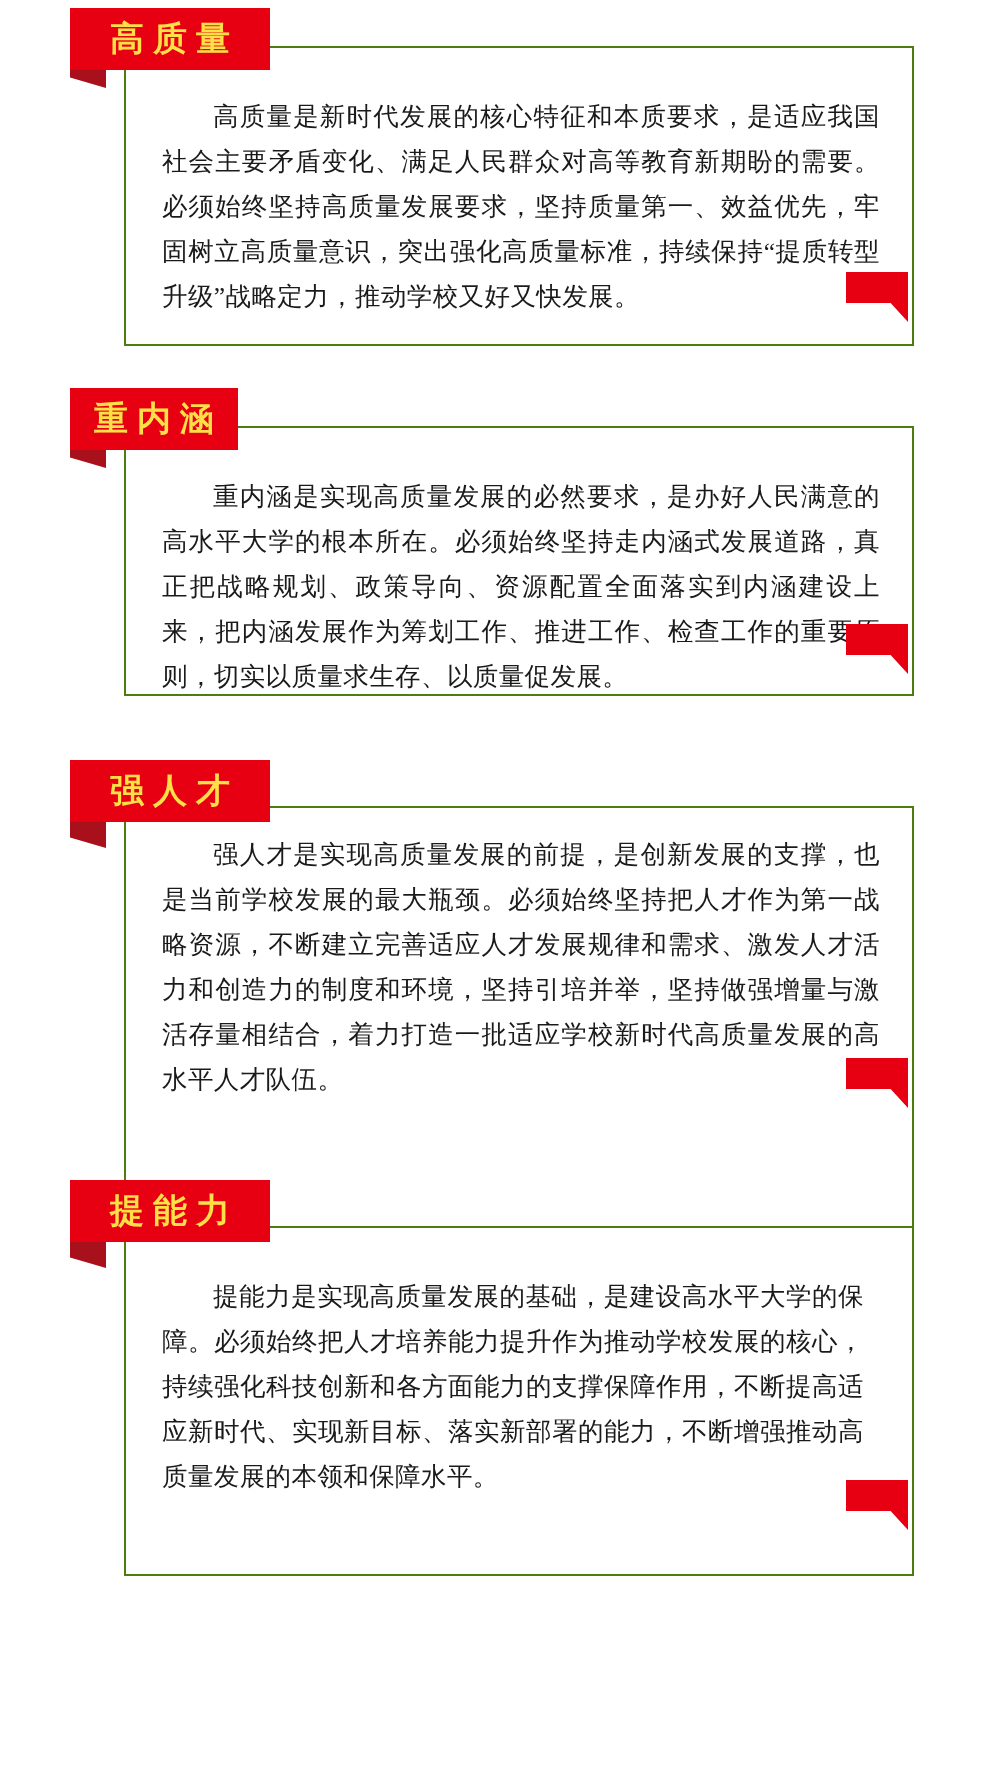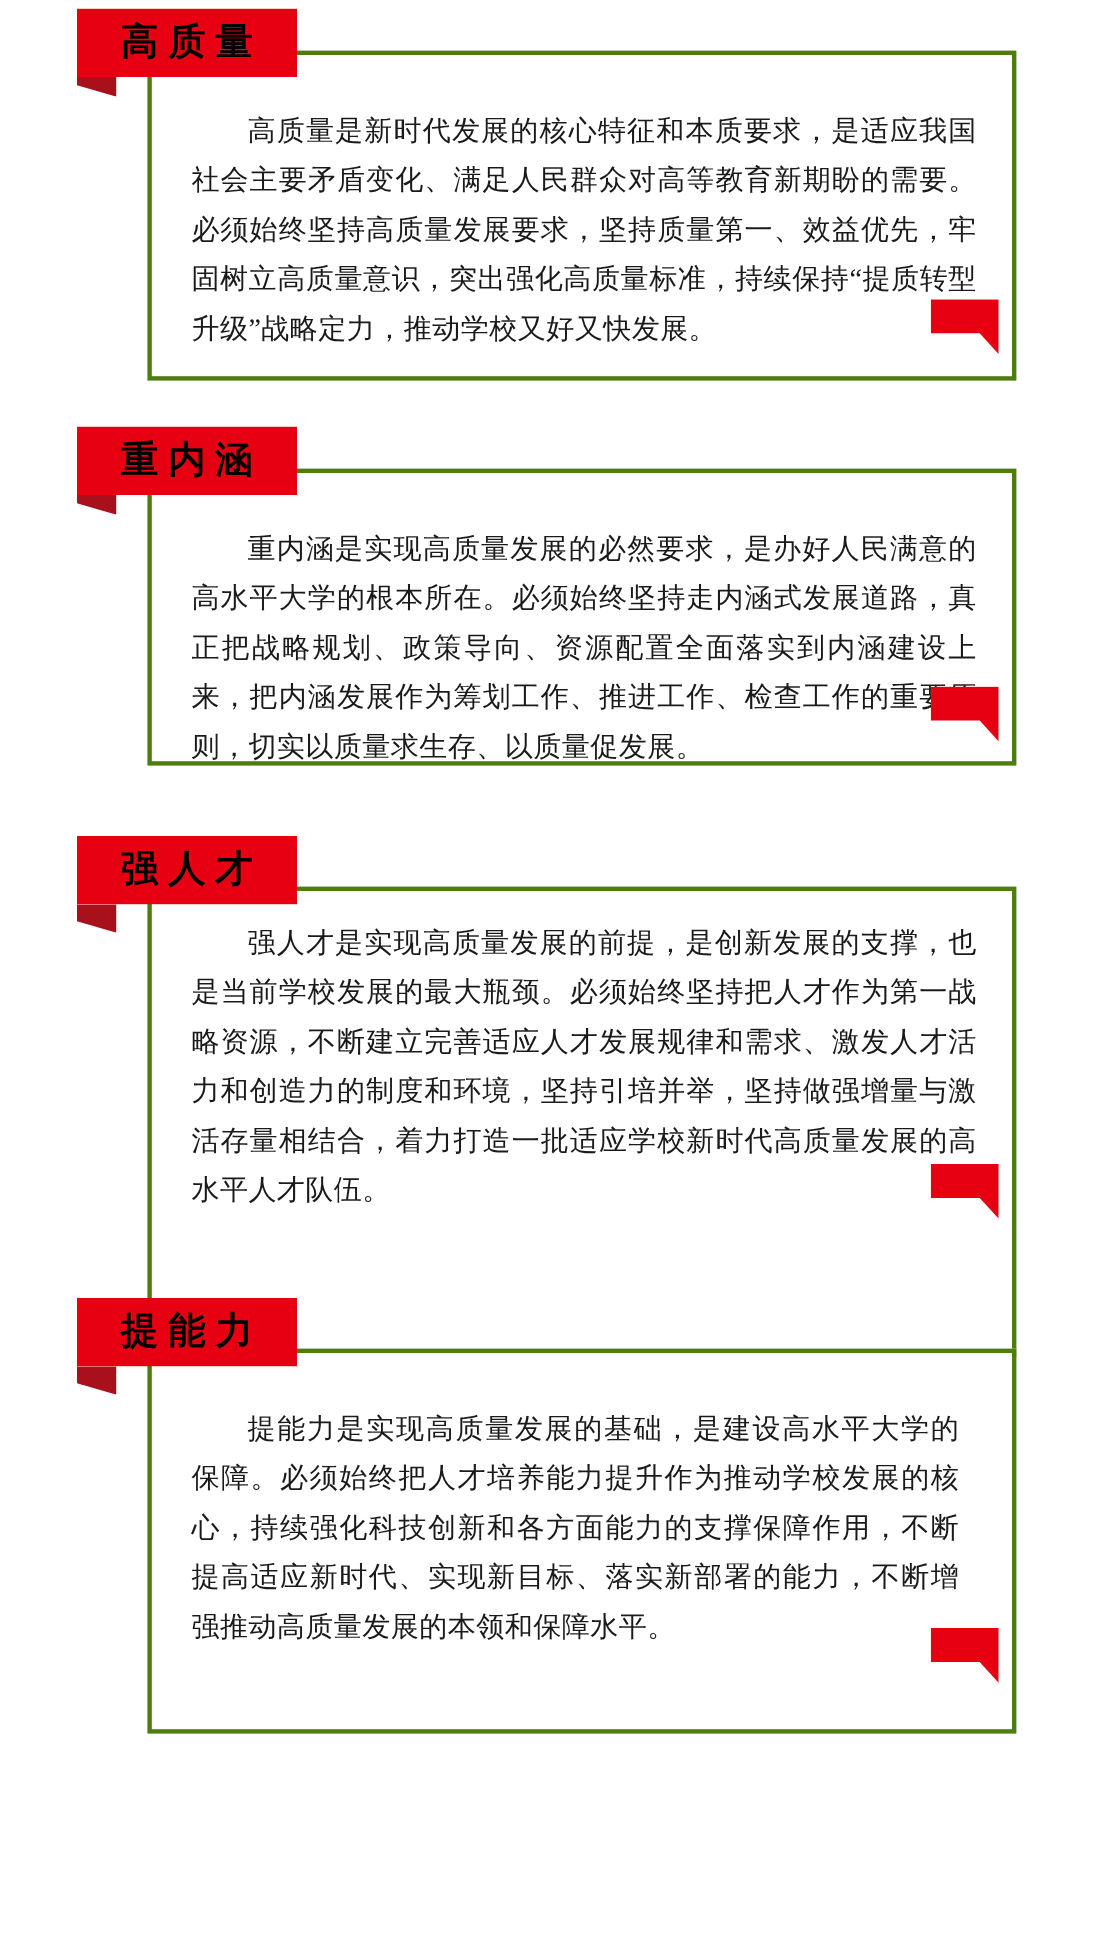--- a/index.html
+++ b/index.html
@@ -20,23 +20,23 @@
     position: relative;
     background: #ffffff;
   }
   .card {
     position: absolute;
     left: 0;
     width: 1000px;
   }
   .card-body {
     position: absolute;
-    left: 134px;
+    left: 124px;
     width: 790px;
-    border: 4px solid #4d7c0f;
+    border: 2px solid #4d7c0f;
     background: #ffffff;
     box-sizing: border-box;
   }
   .card-text {
     font-size: 25.5px;
     line-height: 45px;
     color: #1a1a1a;
     text-align: justify;
     text-justify: inter-ideograph;
     letter-spacing: 0.4px;
@@ -52,21 +52,21 @@
     height: 62px;
     background: #e60012;
     display: flex;
     align-items: center;
     justify-content: center;
     z-index: 4;
     box-sizing: border-box;
     padding: 0 26px;
   }
   .ribbon-label {
-    color: #000000;
+    color: #fde047;
     font-size: 34px;
     font-weight: bold;
     letter-spacing: 9px;
     text-indent: 9px;
     line-height: 1;
     font-family: "Liberation Serif", "DejaVu Serif", serif;
     white-space: nowrap;
   }
   
   .ribbon-fold {
@@ -103,21 +103,21 @@
       <span class="ribbon-label">高质量</span>
     </div>
   </div>
 
   <div class="card" style="top:380px;">
     <div class="ribbon-fold" style="top:62px;"></div>
     <div class="card-body" style="top:46px; height:270px; padding:46px 32px 28px 36px;">
       <p class="card-text">重内涵是实现高质量发展的必然要求，是办好人民满意的高水平大学的根本所在。必须始终坚持走内涵式发展道路，真正把战略规划、政策导向、资源配置全面落实到内涵建设上来，把内涵发展作为筹划工作、推进工作、检查工作的重要原则，切实以质量求生存、以质量促发展。</p>
     </div>
     <div class="corner-tab" style="left:846px; top:244px;"></div>
-    <div class="ribbon" style="top:8px; width:200px;">
+    <div class="ribbon" style="top:8px; width:168px;">
       <span class="ribbon-label">重内涵</span>
     </div>
   </div>
 
   <div class="card" style="top:760px;">
     <div class="ribbon-fold" style="top:62px;"></div>
     <div class="card-body" style="top:46px; height:428px; padding:24px 32px 28px 36px;">
       <p class="card-text">强人才是实现高质量发展的前提，是创新发展的支撑，也是当前学校发展的最大瓶颈。必须始终坚持把人才作为第一战略资源，不断建立完善适应人才发展规律和需求、激发人才活力和创造力的制度和环境，坚持引培并举，坚持做强增量与激活存量相结合，着力打造一批适应学校新时代高质量发展的高水平人才队伍。</p>
     </div>
     <div class="corner-tab" style="left:846px; top:298px;"></div>

